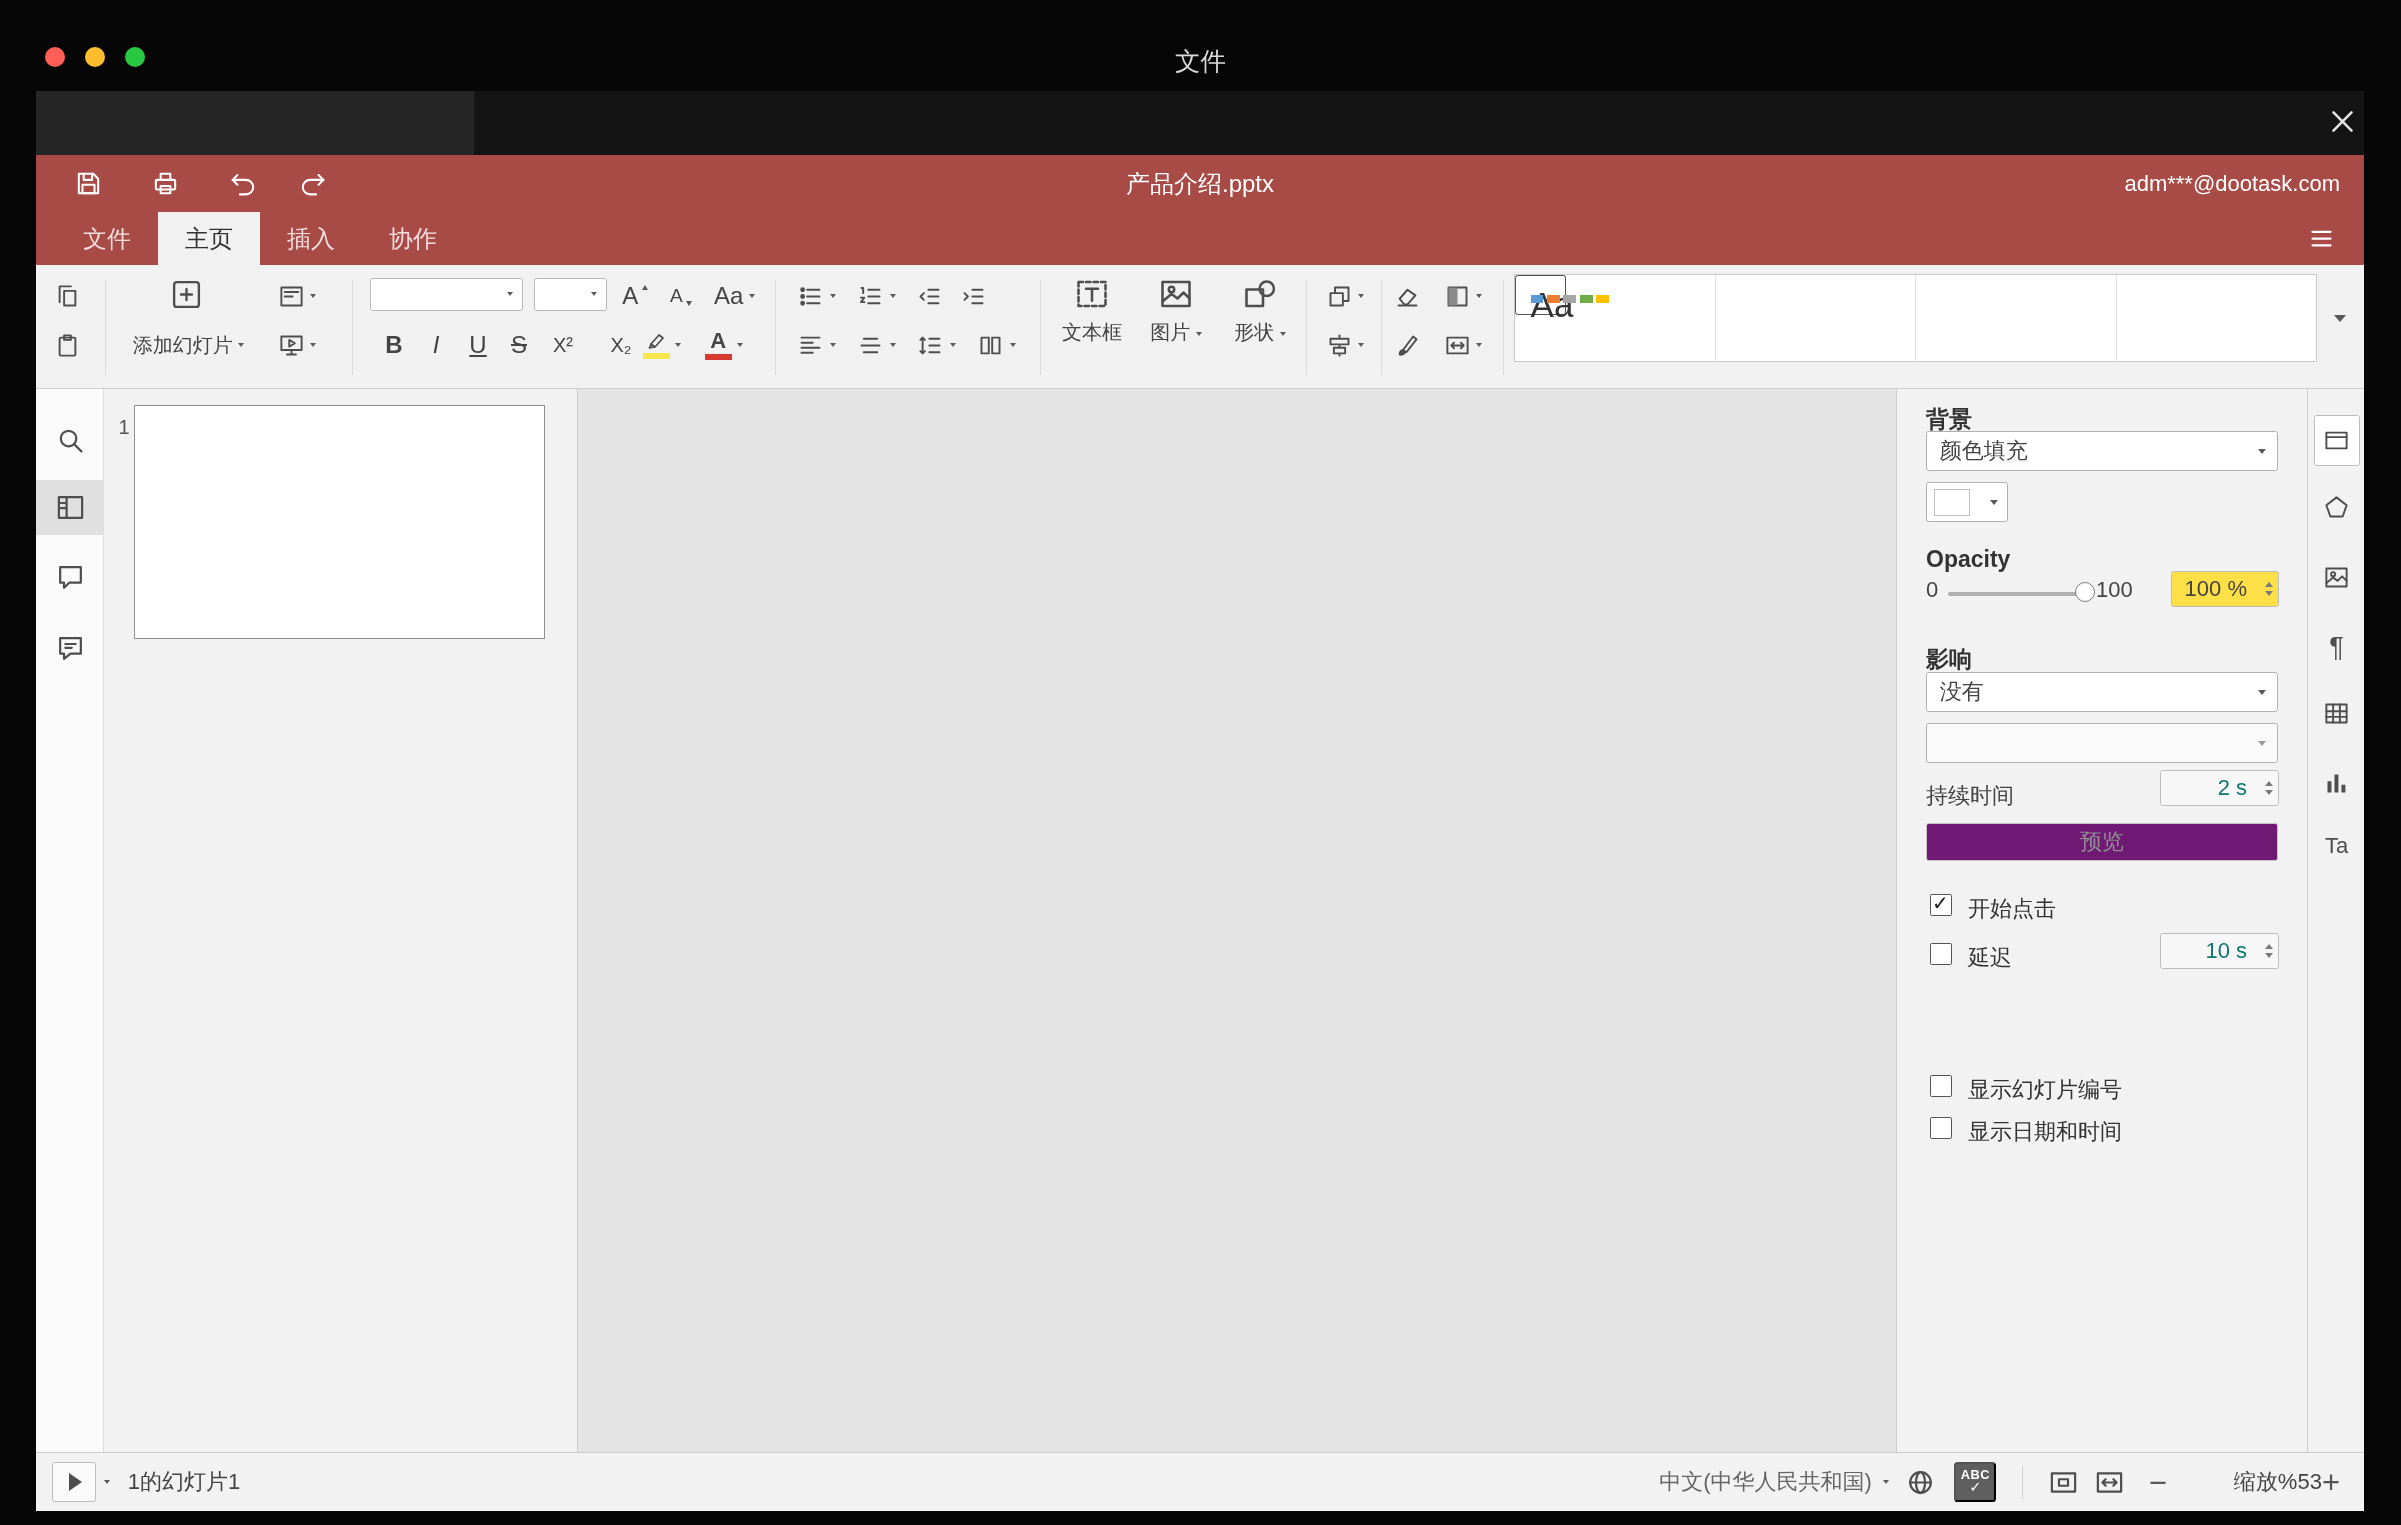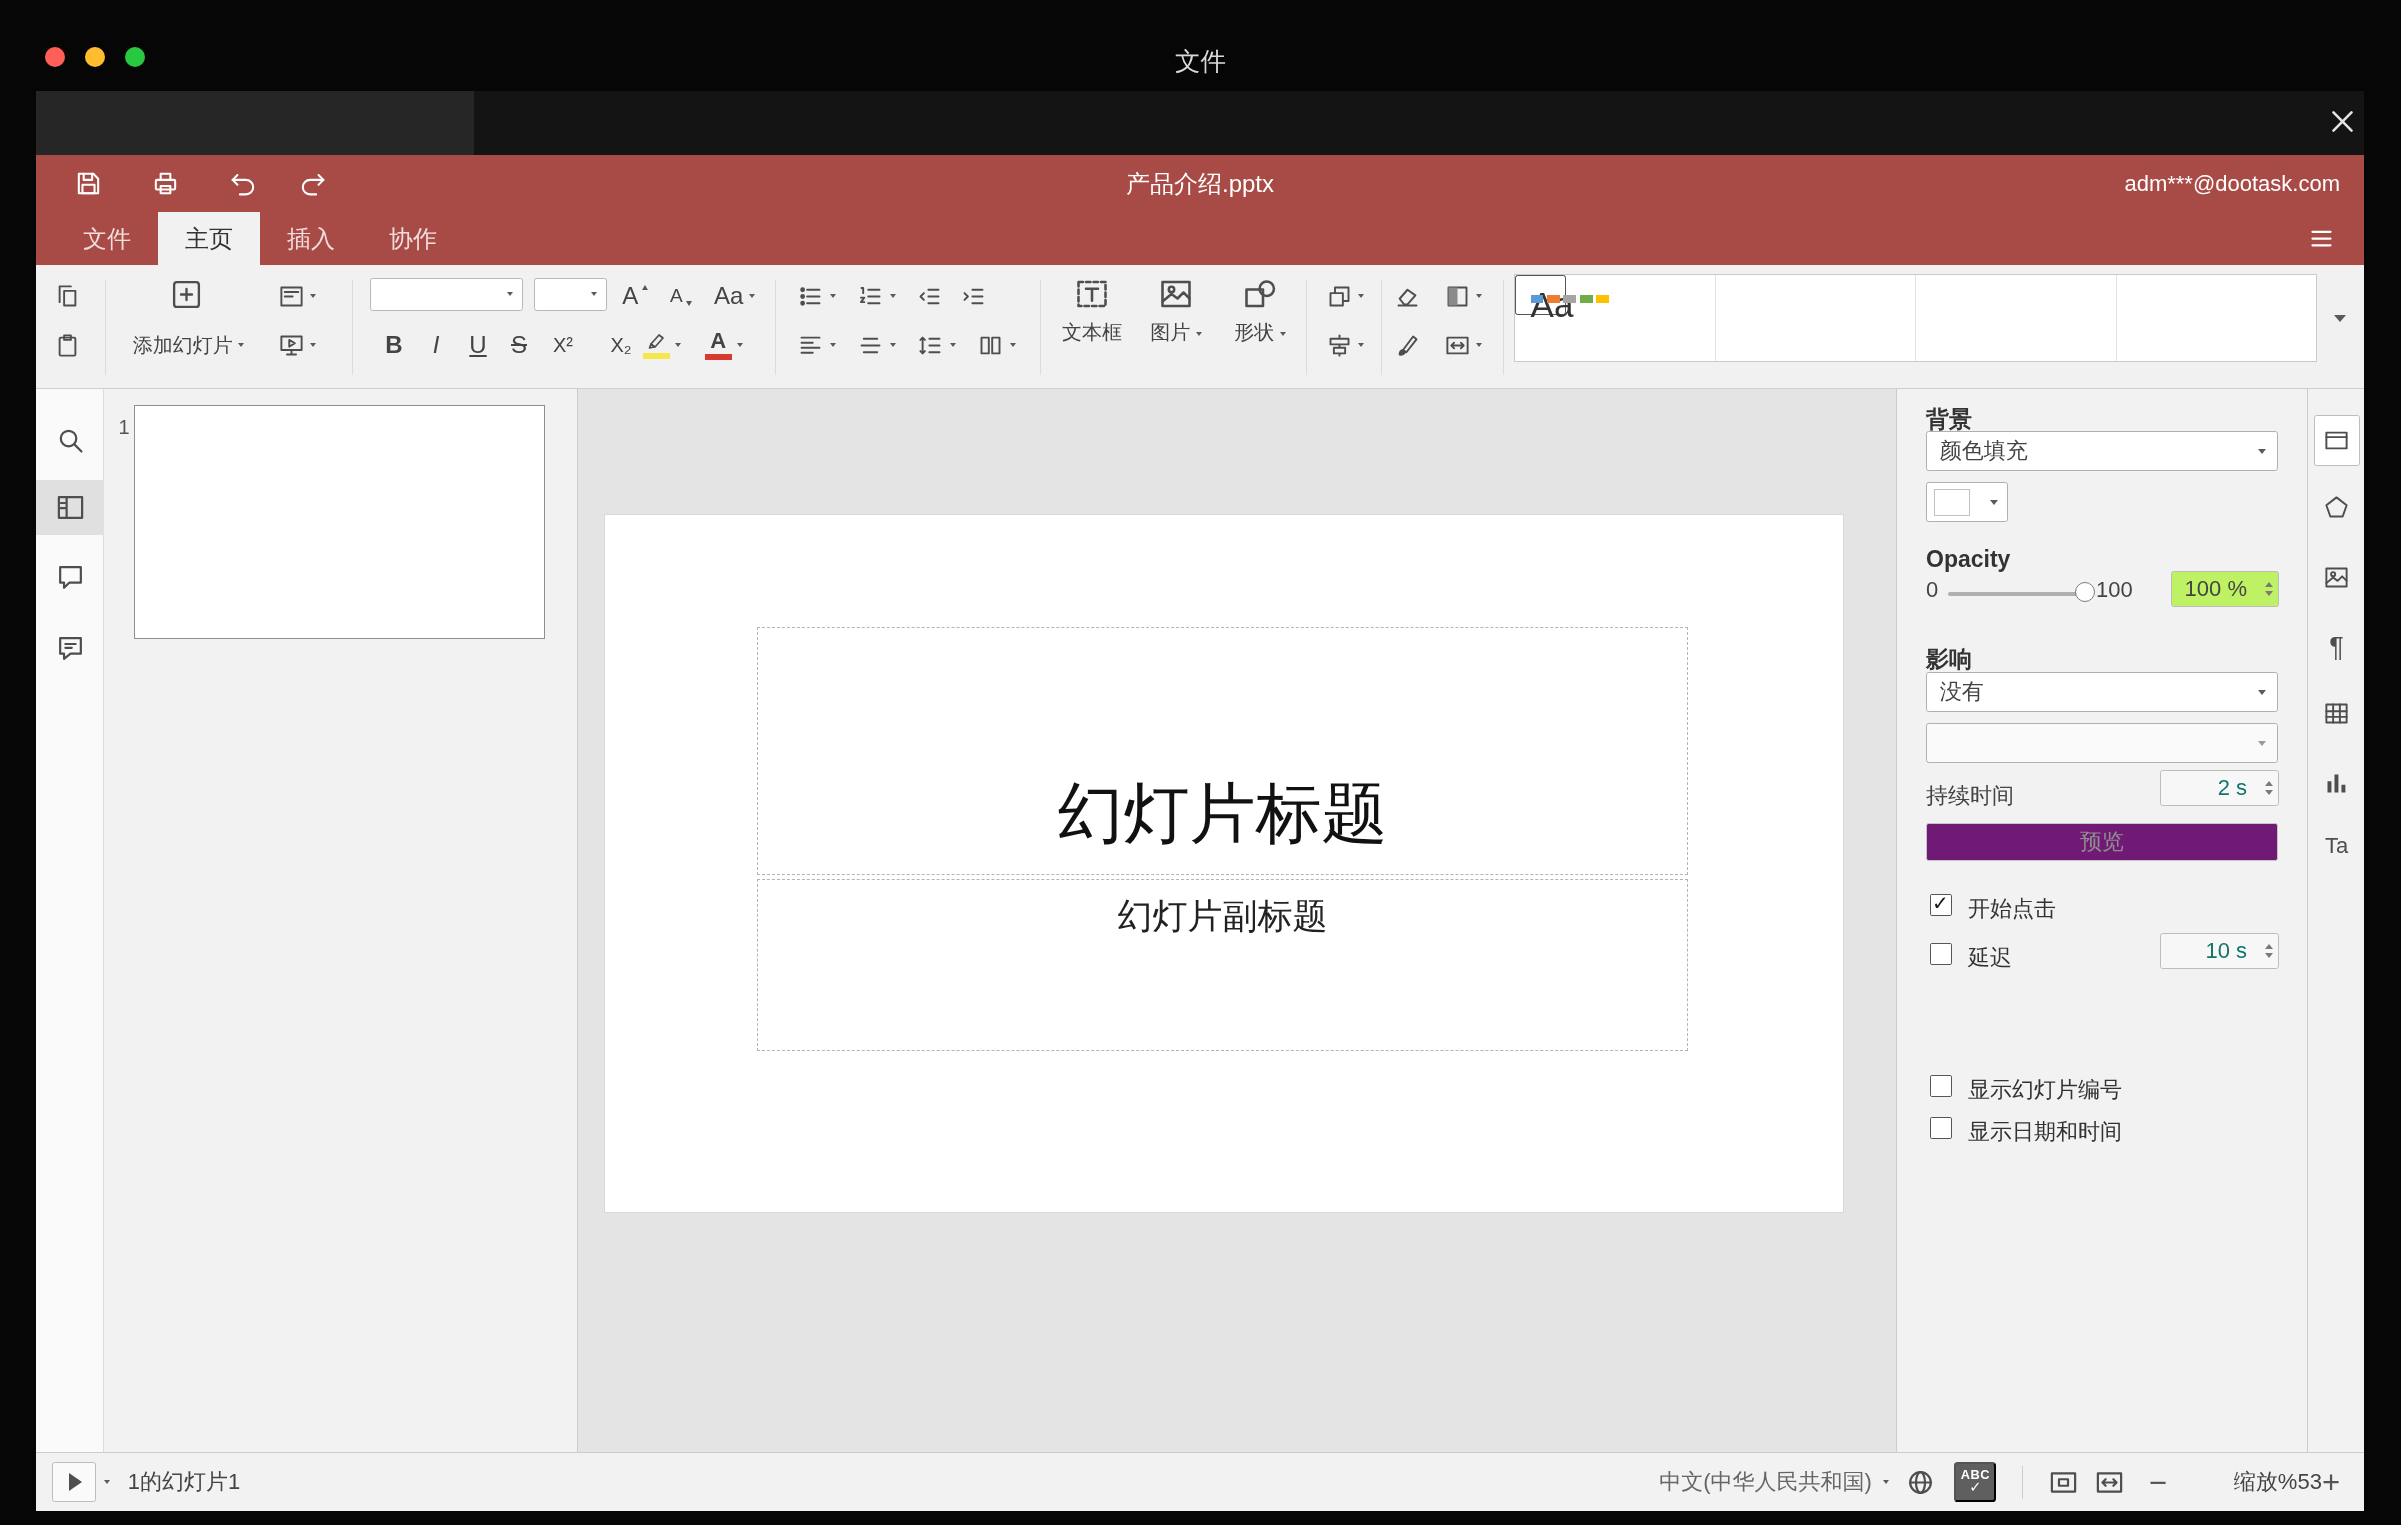--- a/index.html
+++ b/index.html
@@ -73,21 +73,21 @@
   .ph-sub .txt { font-size:35px; color:#222; }
   .notes { position:absolute; left:0; right:0; bottom:0; height:80px; background:#fff; border-top:0.9px solid #d5d5d5; display:flex; align-items:center; padding-left:34px; font-size:24px; color:#444; cursor:text; }
 
   
   .rightpanel { width:411px; background:#f2f2f2; border-left:0.9px solid #cccccc; position:relative; font-size:22px; flex:0 0 auto; }
   .rp-lbl { position:absolute; font-size:23px; font-weight:700; color:#333; }
   .rp-txt { position:absolute; font-size:22px; color:#444; }
   .sel { position:absolute; height:40px; background:#fff; border:0.9px solid #b0b0b0; border-radius:2.7px; display:flex; align-items:center; padding:0 36px 0 12.8px; font-size:22px; color:#444; cursor:pointer; }
   .sel .cv { position:absolute; right:11px; top:17.3px; }
   .sel.dis { background:#fafafa; color:#9a9a9a; }
-  .spin { position:absolute; height:36px; background:#bef264; border:0.9px solid #bdbdbd; border-radius:2.7px; display:flex; align-items:center; justify-content:flex-end; padding-right:31px; font-size:22px; color:#444; }
+  .spin { position:absolute; height:36px; background:#fde047; border:0.9px solid #bdbdbd; border-radius:2.7px; display:flex; align-items:center; justify-content:flex-end; padding-right:31px; font-size:22px; color:#444; }
   .spin.dis { background:#f7f7f7; color:#0f766e; }
   .steppers { position:absolute; right:5.5px; top:0; height:100%; display:flex; flex-direction:column; justify-content:center; gap:4.6px; }
   .st-up { width:0; height:0; border-left:4.6px solid transparent; border-right:4.6px solid transparent; border-bottom:5.5px solid #7a7a7a; }
   .st-dn { width:0; height:0; border-left:4.6px solid transparent; border-right:4.6px solid transparent; border-top:5.5px solid #7a7a7a; }
   .track { position:absolute; height:3.6px; background:#b0b0b0; border-radius:1.8px; cursor:pointer; }
   .knob { position:absolute; width:20px; height:20px; border-radius:50%; background:#fff; border:1.8px solid #7c7c7c; cursor:grab; }
   .btn { position:absolute; display:flex; align-items:center; justify-content:center; border-radius:2.7px; font-size:22px; cursor:pointer; }
   .btn-dis { background:#701a75; border:0.9px solid #c6c6c6; color:#8f8f8f; }
   .btn-std { background:#fff; border:0.9px solid #a8a8a8; color:#444; }
   .cb { position:absolute; width:22px; height:22px; background:#fff; border:1.8px solid #565656; border-radius:1.8px; cursor:pointer; }
@@ -451,28 +451,20 @@
           </svg>
       </button>
     </div>
 
     <div class="thumbs">
       <div class="thumb-num">1</div>
       <div class="thumb"></div>
     </div>
 
     <div class="canvas">
-      <div class="slide">
-        <div class="ph ph-title">
-          <span class="txt">幻灯片标题</span>
-        </div>
-        <div class="ph ph-sub">
-          <span class="txt">幻灯片副标题</span>
-        </div>
-      </div>
     </div>
 
     <div class="rightpanel">
       <div class="rp-lbl" style="left:29px;top:14.6px;">背景</div>
       <div class="sel" style="left:29px;top:42px;width:352px;">
         <span>颜色填充</span>
         <span class="cv"></span>
       </div>
       <div class="sel" style="left:29px;top:93px;width:82px;padding:0;">
         <span style="display:block;width:36px;height:27px;margin-left:7.3px;background:#fff;border:0.9px solid #c2c2c2;"></span>

